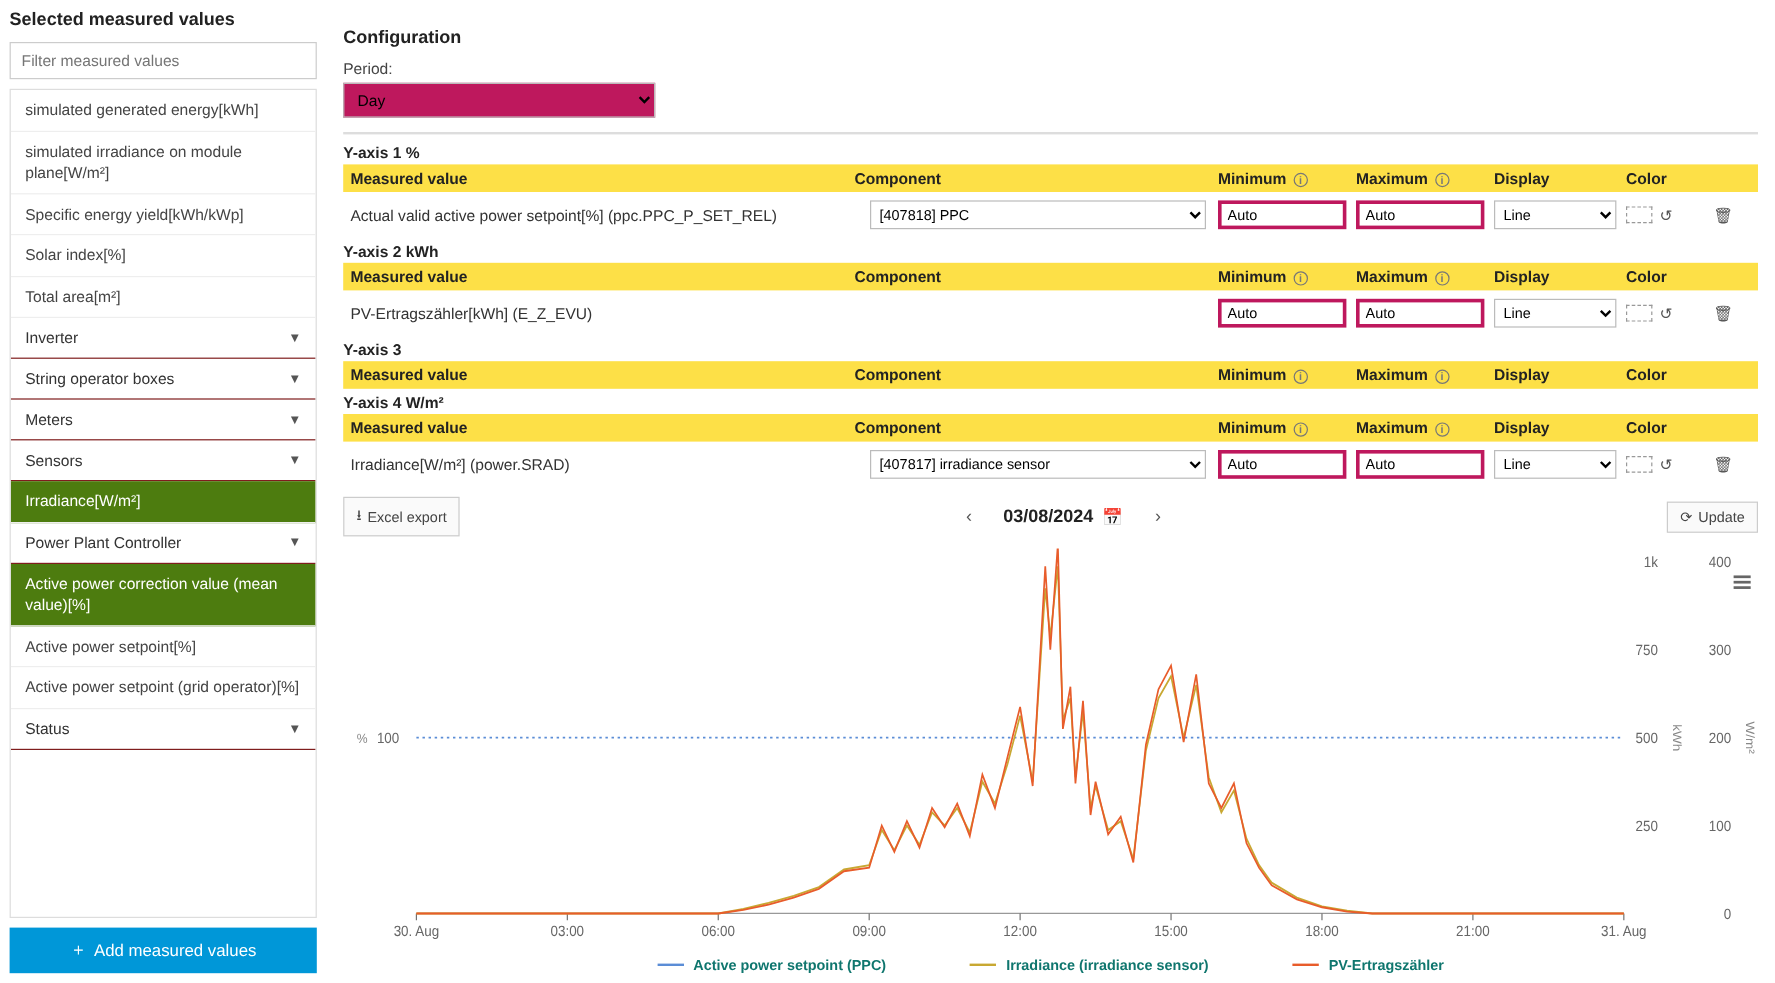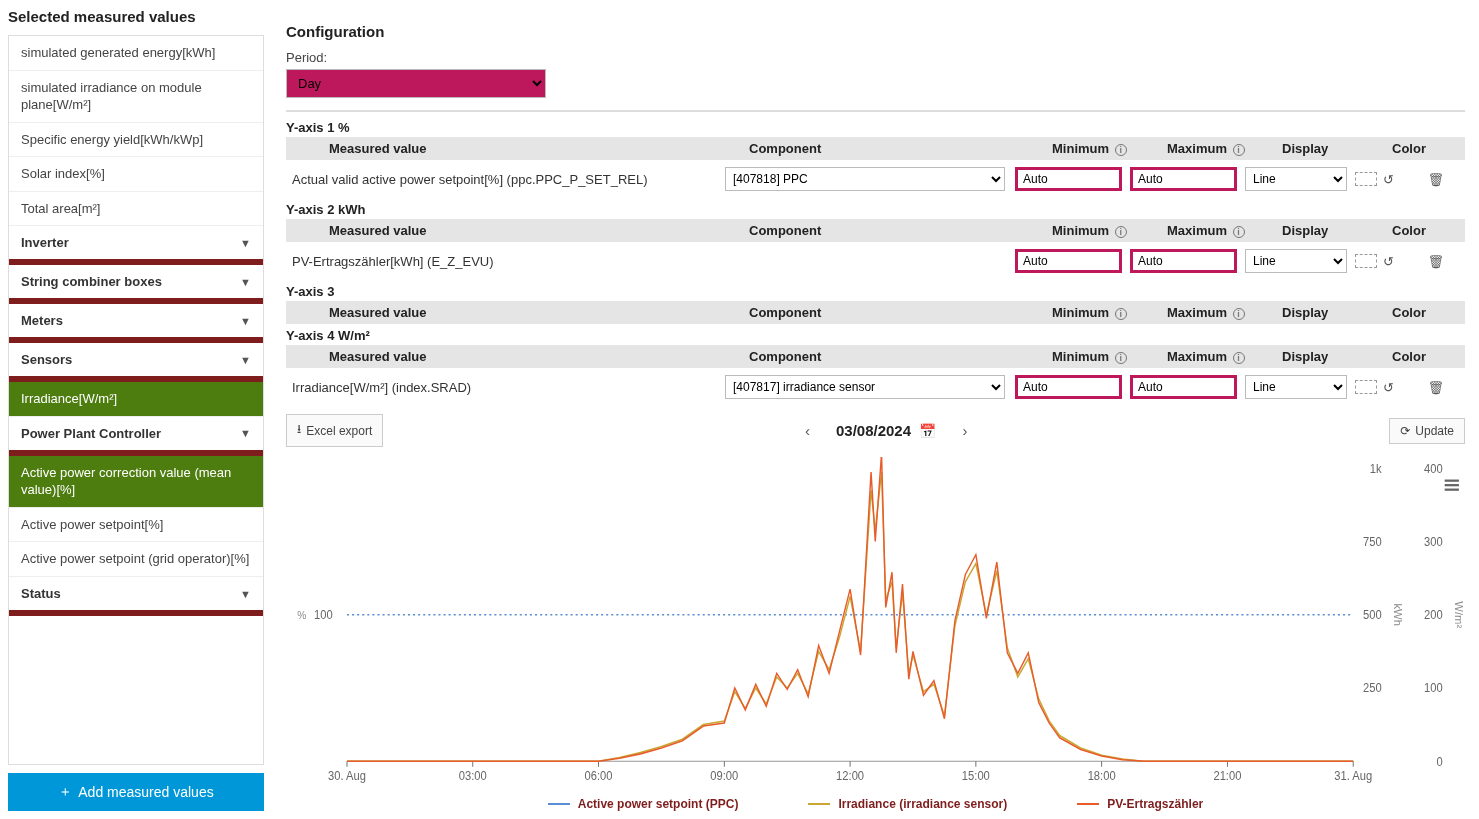--- a/index.html
+++ b/index.html
@@ -5,33 +5,33 @@
 * { box-sizing: border-box; margin: 0; padding: 0; }
 body { font-family: -apple-system, BlinkMacSystemFont, "Segoe UI", Arial, sans-serif; font-size: 13px; color: #333; background: #fff; }
 .container { display: flex; height: 819px; }
 .sidebar { width: 272px; display: flex; flex-direction: column; padding: 8px; }
 .sidebar h3 { font-size: 15px; font-weight: 600; margin-bottom: 10px; color: #222; }
 .filter-input { width: 100%; padding: 7px 9px; border: 1px solid #ccc; font-size: 13px; margin-bottom: 8px; }
 .tree { flex: 1; overflow-y: auto; border: 1px solid #ddd; position: relative; }
 .tree::-webkit-scrollbar { width: 10px; }
 .tree::-webkit-scrollbar-thumb { background: #bbb; }
 .tree-item { padding: 8px 12px; border-bottom: 1px solid #eee; cursor: pointer; color: #444; font-size: 13px; line-height: 1.35; }
-.tree-group { padding: 9px 12px; font-weight: 700; color: #333; border-bottom: 6px solid #7f1d1d; display: flex; justify-content: space-between; align-items: center; cursor: pointer; }
+.tree-group { padding: 9px 12px; font-weight: 400; color: #333; border-bottom: 1px solid #7f1d1d; display: flex; justify-content: space-between; align-items: center; cursor: pointer; }
 .tree-group .chev { font-size: 11px; color: #555; }
 .tree-item.selected, .tree-group.selected { background: #4d7c0f; color: #fff; }
 .add-btn { margin-top: 8px; background: #0097d8; color: #fff; border: none; padding: 10px; font-size: 14px; cursor: pointer; display: flex; align-items: center; justify-content: center; gap: 6px; }
 .main { flex: 1; padding: 8px 14px; display: flex; flex-direction: column; overflow: hidden; margin-top: 15px; }
 .main h3 { font-size: 15px; font-weight: 600; margin-bottom: 10px; color: #222; }
 .period-row { margin-bottom: 6px; }
 .period-row label { display: block; font-size: 13px; color: #444; margin-bottom: 4px; }
 .period-select { width: 260px; padding: 5px 7px; border: 1px solid #bbb; background: #be185d; font-size: 13px; height: 29px; }
 hr.thin { border: none; border-top: 2px solid #ddd; margin: 6px 0 4px; }
 .axis-block { margin-top: 4px; }
 .axis-title { font-weight: 600; font-size: 13px; color: #222; margin-bottom: 2px; }
-.axis-header { display: flex; background: #e5e5e5; font-weight: 600; font-size: 13px; color: #222; padding-left: 37px; }
+.axis-header { display: flex; background: #fde047; font-weight: 600; font-size: 13px; color: #222; }
 .axis-row { display: flex; align-items: center; padding: 3px 0; }
 .col-mv { flex: 0 0 420px; padding: 4px 6px; }
 .col-comp { flex: 0 0 305px; padding: 4px 6px; text-align: left; }
 .col-comp.right { text-align: right; }
 .col-min { flex: 0 0 115px; padding: 4px 4px; }
 .col-max { flex: 0 0 115px; padding: 4px 4px; }
 .col-disp { flex: 0 0 110px; padding: 4px 4px; }
 .col-color { flex: 0 0 70px; padding: 4px 4px; display: flex; align-items: center; gap: 6px; }
 .col-del { flex: 0 0 30px; padding: 4px; text-align: center; color: #555; cursor: pointer; }
 .mini-input { width: 100%; padding: 3px 5px; border: 3px solid #be185d; font-size: 12px; height: 24px; }
@@ -41,48 +41,49 @@
 .reset-icon { cursor: pointer; font-size: 13px; color: #555; }
 .info-icon { display: inline-block; width: 12px; height: 12px; border: 1px solid #777; border-radius: 50%; font-size: 9px; line-height: 11px; text-align: center; color: #777; margin-left: 2px; }
 .toolbar { display: flex; align-items: center; margin: 8px 0 6px; }
 .excel-btn, .update-btn { border: 1px solid #ccc; background: #fafafa; padding: 5px 10px; font-size: 12px; cursor: pointer; color: #444; display: inline-flex; align-items: center; gap: 5px; }
 .date-nav { flex: 1; display: flex; justify-content: center; align-items: center; gap: 18px; }
 .date-nav .arrow { font-size: 15px; color: #555; cursor: pointer; padding: 4px 8px; }
 .date-nav .date-display { font-weight: 600; font-size: 15px; color: #222; display: inline-flex; align-items: center; gap: 8px; }
 .cal-icon { font-size: 14px; color: #777; }
 .chart-wrap { flex: 1; position: relative; margin-top: 4px; }
 svg.chart { width: 100%; height: 100%; }
-.legend { display: flex; justify-content: center; gap: 70px; margin-top: 2px; font-size: 12px; font-weight: 600; color: #7f1d1d; text-align: center; }
+.legend { display: flex; justify-content: center; gap: 70px; margin-top: 2px; font-size: 12px; font-weight: 600; color: #0f766e; text-align: center; }
 .legend-item { display: flex; align-items: center; gap: 8px; }
 .legend-line { width: 22px; height: 2px; }
 .axis-text { font-size: 11px; fill: #666; }
 .axis-label-y { font-size: 10px; fill: #888; }
 .menu-icon { cursor: pointer; }
 .chart-line { fill: none; stroke-width: 1.4; }
 .tick-line { stroke: #666; stroke-width: 0.9; }
 .baseline { stroke: #999; stroke-width: 1; }
 </style>
 </head>
 <body>
 
 <div class="container">
   <div class="sidebar">
     <h3>Selected measured values</h3>
+    <input class="filter-input" placeholder="Filter measured values" style="">
     <div class="tree" id="tree">
         <div class="tree-item">simulated generated energy[kWh]</div>
         <div class="tree-item">simulated irradiance on module plane[W/m²]</div>
         <div class="tree-item">Specific energy yield[kWh/kWp]</div>
         <div class="tree-item">Solar index[%]</div>
         <div class="tree-item">Total area[m²]</div>
         <div class="tree-group">
           <span>Inverter</span>
           <span class="chev">▼</span>
         </div>
         <div class="tree-group">
-          <span>String combiner boxes</span>
+          <span>String operator boxes</span>
           <span class="chev">▼</span>
         </div>
         <div class="tree-group">
           <span>Meters</span>
           <span class="chev">▼</span>
         </div>
         <div class="tree-group">
           <span>Sensors</span>
           <span class="chev">▼</span>
         </div>
@@ -183,21 +184,21 @@
           <div class="axis-header">
             <div class="col-mv">Measured value</div>
             <div class="col-comp">Component</div>
             <div class="col-min">Minimum <span class="info-icon">i</span></div>
             <div class="col-max">Maximum <span class="info-icon">i</span></div>
             <div class="col-disp">Display</div>
             <div class="col-color">Color</div>
             <div class="col-del"></div>
           </div>
           <div class="axis-row">
-            <div class="col-mv">Irradiance[W/m²] (index.SRAD)</div>
+            <div class="col-mv">Irradiance[W/m²] (power.SRAD)</div>
             <div class="col-comp right">
               <select class="mini-select component"><option>[407817] irradiance sensor</option></select>
             </div>
             <div class="col-min"><input class="mini-input" value="Auto" style=""></div>
             <div class="col-max"><input class="mini-input" value="Auto" style=""></div>
             <div class="col-disp"><select class="mini-select"><option>Line</option></select></div>
             <div class="col-color">
               <span class="color-swatch"></span>
               <span class="reset-icon">↺</span>
             </div>

